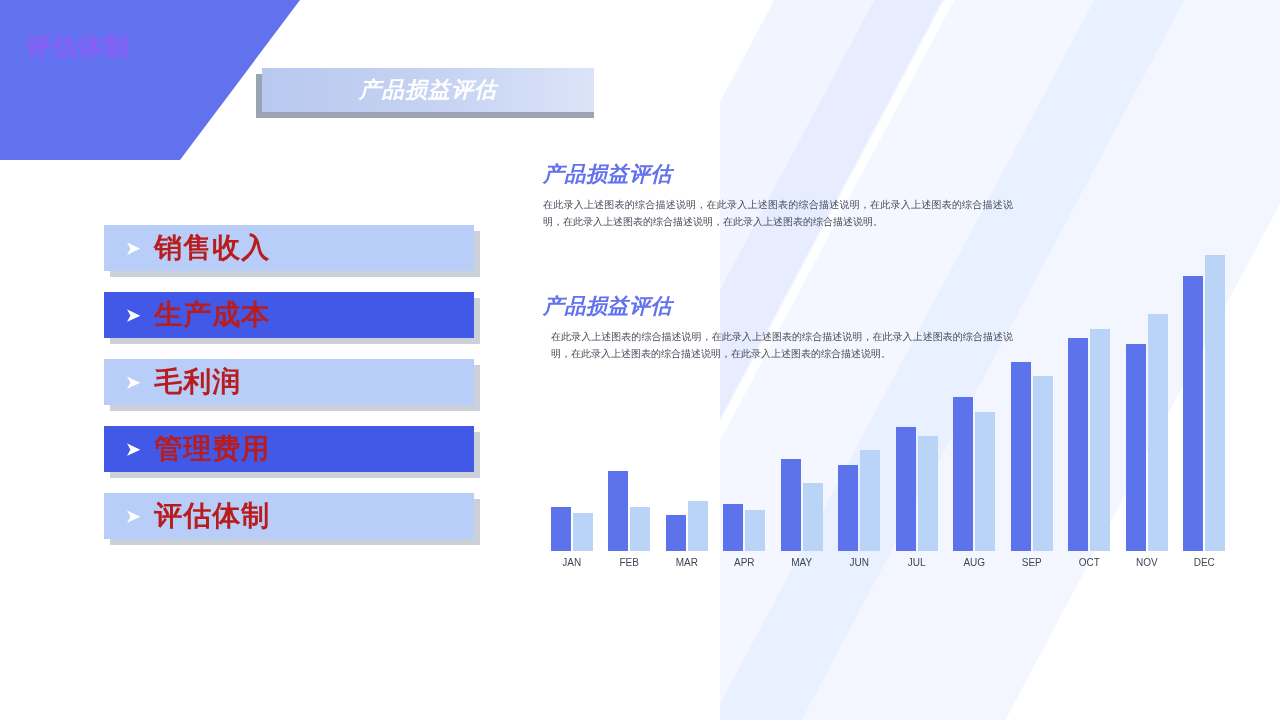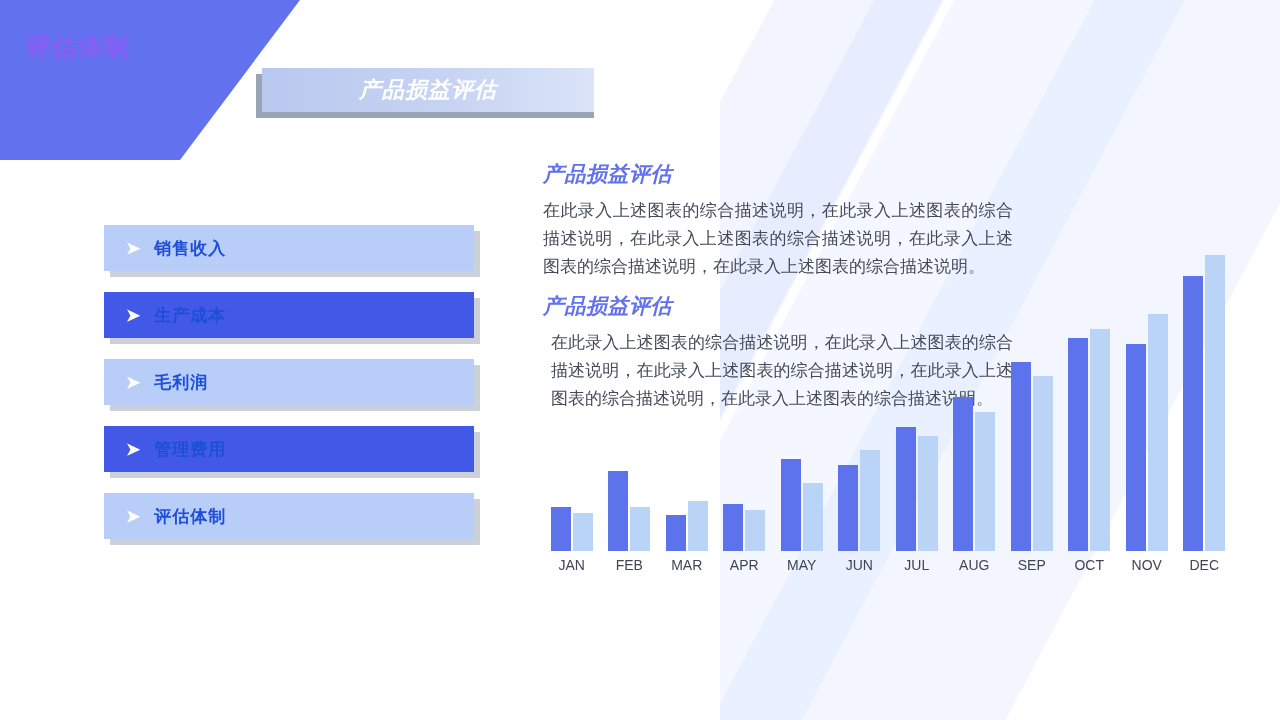--- a/index.html
+++ b/index.html
@@ -115,43 +115,43 @@
     align-items: center;
     gap: 14px;
   }
   .arrow-icon {
     font-size: 17px;
     line-height: 1;
     color: #ffffff;
     font-weight: bold;
   }
   .list-label {
-    font-size: 17px;
-    font-weight: bold;
-    color: #1d4ed8;
+    font-size: 28px;
+    font-weight: bold;
+    color: #b91c1c;
     letter-spacing: 1px;
   }
   .item-light .face { background: #b8cdf7; }
   .item-dark  .face { background: #4259e8; }
 
   
   .text-block { position: absolute; left: 543px; width: 470px; }
   .tb1 { top: 160px; }
   .tb2 { top: 292px; }
   .tb-head {
     color: #6272ee;
     font-size: 21px;
     font-weight: bold;
     font-style: italic;
     margin-bottom: 9px;
     letter-spacing: 0.5px;
   }
   .tb-body {
     color: #444b57;
-    font-size: 17px;
+    font-size: 10px;
     line-height: 1.65;
     text-align: justify;
   }
   .tb2 .tb-body { padding-left: 8px; }
 
   
   .chart {
     position: absolute;
     left: 543px;
     top: 255px;
@@ -178,21 +178,21 @@
   .bar-b { background: #b9d4f6; }
   .labels {
     position: absolute;
     left: 0; bottom: 0;
     width: 690px; height: 28px;
     display: flex;
   }
   .labels div {
     flex: 1 1 0;
     text-align: center;
-    font-size: 14px;
+    font-size: 10px;
     color: #3f4652;
   }
 </style>
 </head>
 <body>
 
 <div id="slide">
 
   <div class="bg-diagonals">
     <div class="diag d1"></div>

